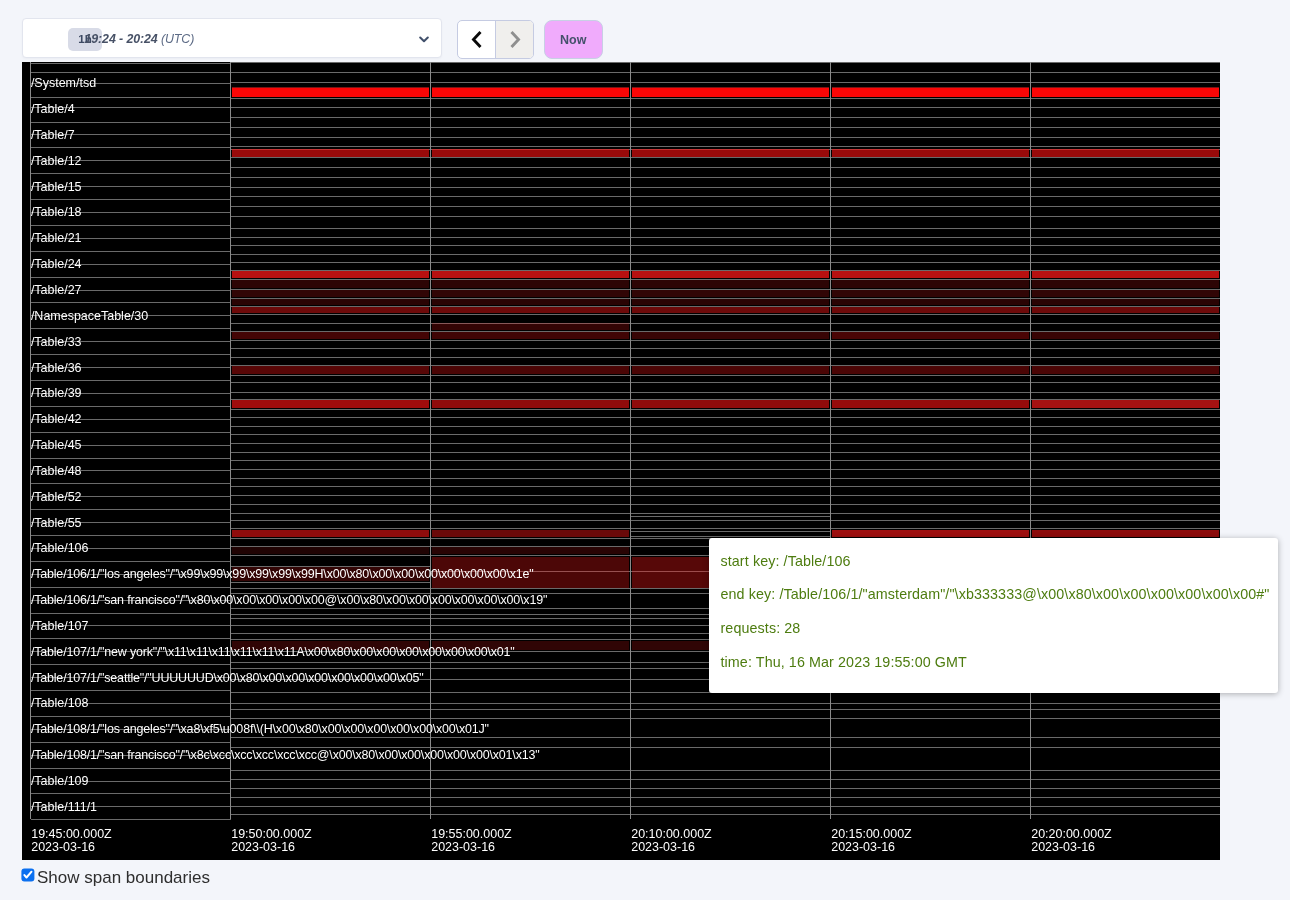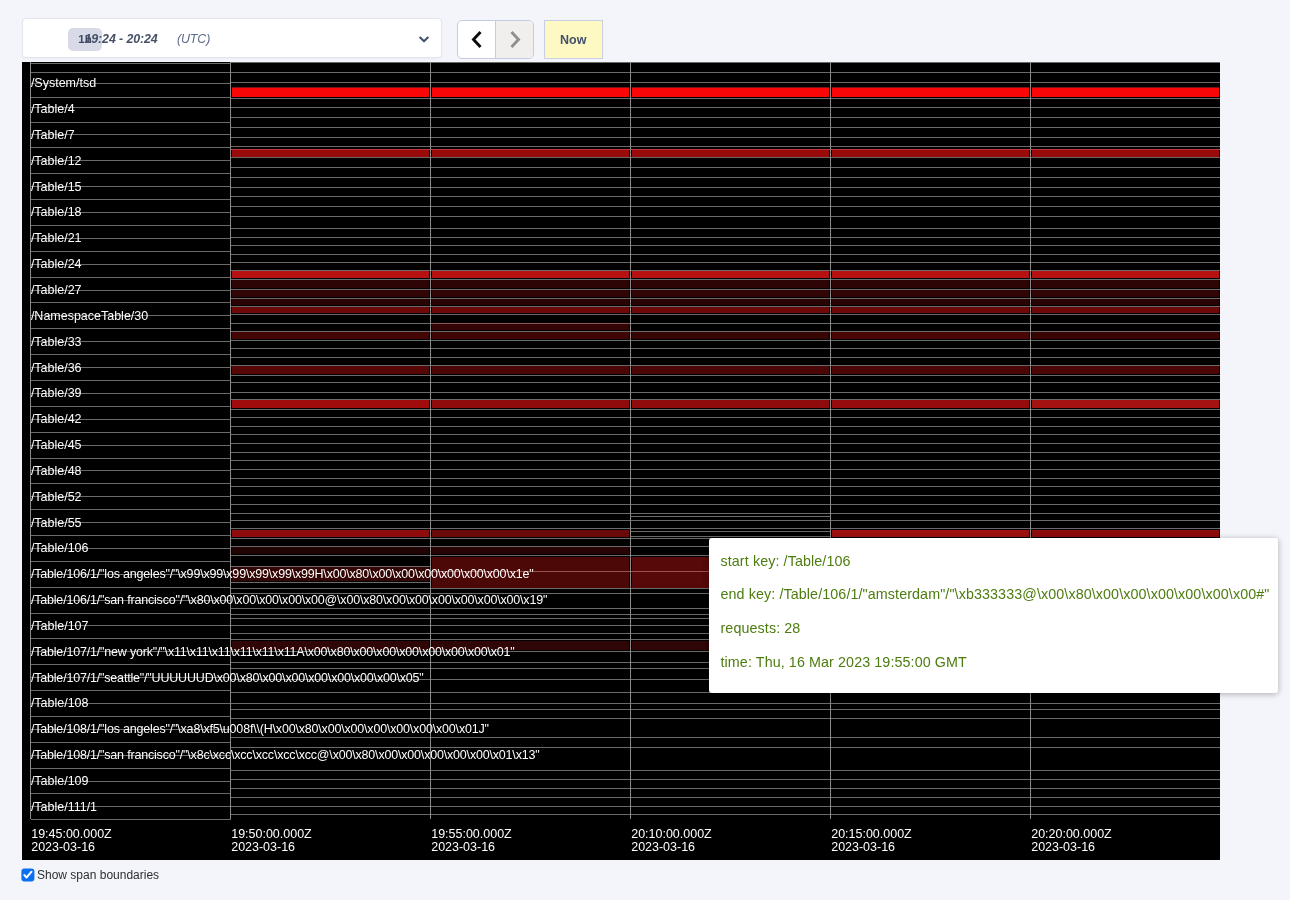--- a/index.html
+++ b/index.html
@@ -6,39 +6,39 @@
          font-family:"Liberation Sans", sans-serif; overflow:hidden; }
   .abs { position:absolute; }
 </style></head>
 <body>
 
   <div class="abs" style="left:22px;top:17.5px;width:418px;height:38.5px;background:#fff;
        border:1px solid #e2e5ee;border-radius:4px;box-shadow:0 1px 2px rgba(40,50,80,.04);"></div>
   <div class="abs" style="left:37px;top:27.5px;width:34px;height:23.5px;background:#d8dbe7;border-radius:5px;
        display:flex;align-items:center;justify-content:center;font-size:11.5px;font-weight:bold;color:#3d4a63;margin-left:31px;">1h</div>
   <div class="abs" style="left:84.5px;top:27.5px;height:23.5px;display:flex;align-items:center;
-       font-size:12.4px;font-weight:bold;letter-spacing:-0.1px;color:#475166;white-space:pre;font-style:italic;">19:24 - 20:24<span style="font-weight:normal;color:#5d6b86;margin-left:16px;"> (UTC)</span></div>
+       font-size:12.4px;font-weight:bold;letter-spacing:-0.1px;color:#475166;white-space:pre;font-style:italic;">19:24 - 20:24<span style="font-weight:normal;color:#5d6b86;"> (UTC)</span></div>
   <svg class="abs" style="left:418.7px;top:35.8px;" width="10" height="8" viewBox="0 0 10 8">
     <polyline points="1.2,1.5 5,5.3 8.8,1.5" fill="none" stroke="#41506b" stroke-width="2" stroke-linecap="round" stroke-linejoin="round"></polyline>
   </svg>
 
   <div class="abs" style="left:456.8px;top:19.8px;width:75.4px;height:37.6px;background:#fff;
        border:1px solid #c5cbe2;border-radius:5px;overflow:hidden;display:flex;">
     <div style="width:50%;height:100%;"></div>
     <div style="width:50%;height:100%;background:#f0efed;border-left:1px solid #c5cbe2;"></div>
   </div>
   <svg class="abs" style="left:470px;top:30px;" width="14" height="19" viewBox="0 0 14 19">
     <polyline points="10.5,2 3.5,9.5 10.5,17" fill="none" stroke="#0a0a0a" stroke-width="2.9" stroke-linejoin="miter"></polyline>
   </svg>
   <svg class="abs" style="left:508px;top:30px;" width="14" height="19" viewBox="0 0 14 19">
     <polyline points="3.5,2 10.5,9.5 3.5,17" fill="none" stroke="#8f8f8f" stroke-width="2.9" stroke-linejoin="miter"></polyline>
   </svg>
 
-  <div class="abs" style="left:543.8px;top:19.8px;width:57px;height:37.6px;background:#fef9c3;
-       border:1px solid #c8cfe5;border-radius:0;display:flex;align-items:center;justify-content:center;
+  <div class="abs" style="left:543.8px;top:19.8px;width:57px;height:37.6px;background:#f0abfc;
+       border:1px solid #c8cfe5;border-radius:8px;display:flex;align-items:center;justify-content:center;
        font-size:12.5px;font-weight:bold;color:#44516b;">Now</div>
 
 <svg width="1198.5" height="798.8" viewBox="22 61.5 1198.5 798.8" style="position:absolute;left:22px;top:61.5px;" shape-rendering="crispEdges" text-rendering="optimizeLegibility">
 <rect x="22" y="61.5" width="1198.5" height="798.8" fill="#000"></rect>
 <rect x="30.5" y="62.5" width="200.0" height="1" fill="#6a6a6a"></rect>
 <rect x="30.5" y="71.7" width="200.0" height="1" fill="#6a6a6a"></rect>
 <rect x="30.5" y="82.5" width="200.0" height="1" fill="#6a6a6a"></rect>
 <rect x="30.5" y="96.4" width="200.0" height="1" fill="#6a6a6a"></rect>
 <rect x="30.5" y="107.0" width="200.0" height="1" fill="#6a6a6a"></rect>
 <rect x="30.5" y="121.3" width="200.0" height="1" fill="#6a6a6a"></rect>
@@ -305,13 +305,13 @@
        border-radius:3px;box-shadow:0 1px 6px rgba(0,0,0,.3);z-index:5;"></div>
   <div class="abs" style="left:720.5px;top:544.5px;z-index:6;font-size:14.3px;letter-spacing:0.1px;color:#4d7c0f;line-height:33.8px;white-space:pre;">start key: /Table/106
 end key: /Table/106/1/"amsterdam"/"\xb333333@\x00\x80\x00\x00\x00\x00\x00\x00#"
 requests: 28
 time: Thu, 16 Mar 2023 19:55:00 GMT</div>
 
   <svg class="abs" style="left:20.9px;top:867.8px;" width="14" height="14" viewBox="0 0 14 14">
     <rect x="0.4" y="0.4" width="13" height="13" rx="3" fill="#0b70f0"></rect>
     <polyline points="3.4,7.1 5.5,9.5 10.5,3.7" fill="none" stroke="#fff" stroke-width="2" stroke-linecap="round" stroke-linejoin="round"></polyline>
   </svg>
-  <div class="abs" style="left:37px;top:868px;font-size:12px;color:#2e2e2e;">Show span boundaries</div>
+  <div class="abs" style="left:37px;top:868px;font-size:17px;color:#2e2e2e;">Show span boundaries</div>
 
 </body></html>

